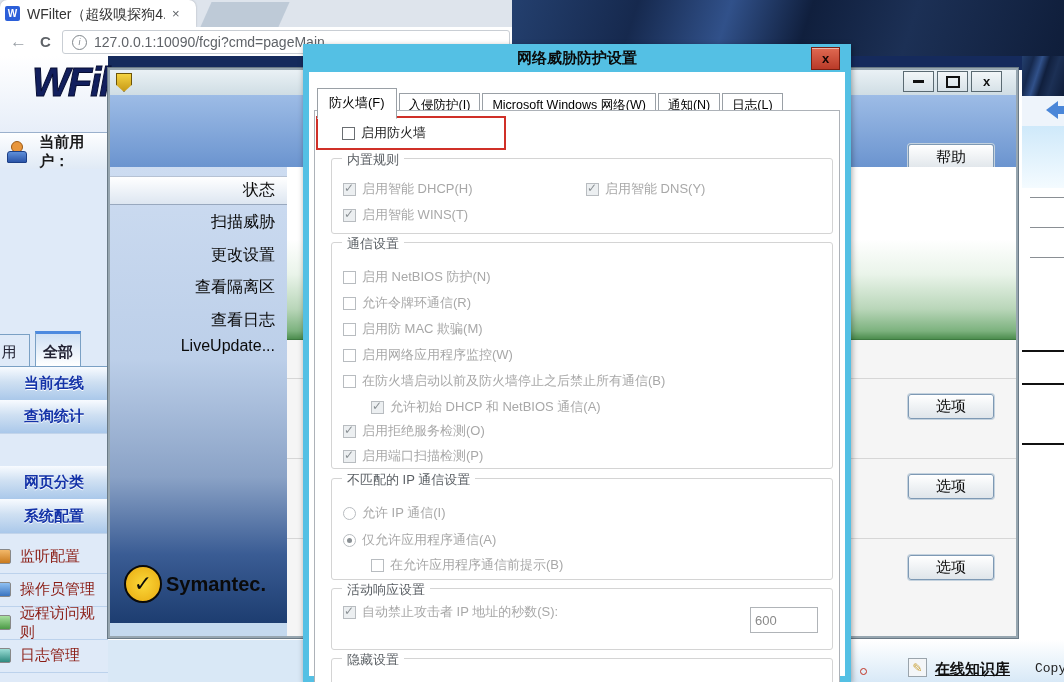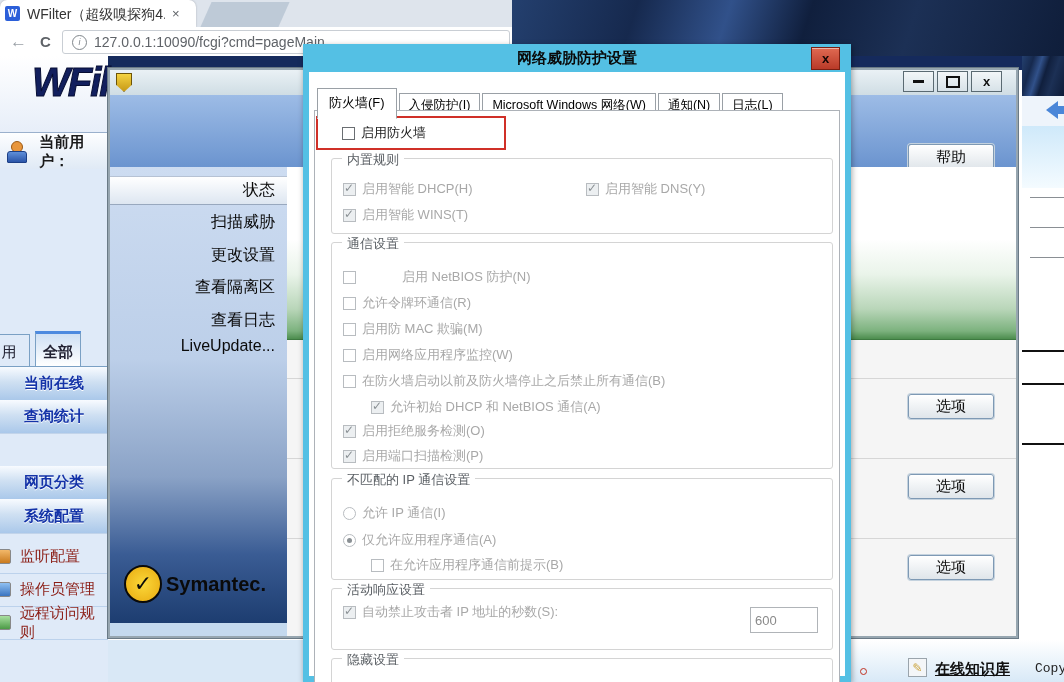--- a/index.html
+++ b/index.html
@@ -177,20 +177,24 @@
     <span>监听配置</span>
     </div>
   <div class="abs nav2" style="left:0;top:573px;width:108px;height:33px;">
     <span class="mini-ic" style="background:linear-gradient(#8fc0f2,#3a74c0);"></span>
     <span>操作员管理</span>
     </div>
   <div class="abs nav2" style="left:0;top:606px;width:108px;height:33px;">
     <span class="mini-ic" style="background:linear-gradient(#a8e0a0,#4c9a46);"></span>
     <span>远程访问规则</span>
     </div>
+  <div class="abs nav2" style="left:0;top:639px;width:108px;height:33px;">
+    <span class="mini-ic" style="background:linear-gradient(#9adcd4,#2e8a80);"></span>
+    <span>日志管理</span>
+    </div>
 
   <div class="abs" style="left:1022px;top:96px;width:42px;height:30px;background:#eef4fb;">
     <div class="abs" style="left:24px;top:5px;display:flex;">
       <div class="arrow-ic"></div>
         <div class="arrow-bar"></div>
     </div>
   </div>
   <div class="abs" style="left:1022px;top:126px;width:42px;height:62px;background:linear-gradient(180deg,#cfe9fa,#f4fbff);"></div>
   <div class="abs" style="left:1022px;top:188px;width:42px;height:452px;background:#fff;">
     <div class="abs hline light" style="left:8px;right:0;top:9px;"></div>
@@ -304,21 +308,21 @@
             <span class="clabel dis">启用智能 DNS(Y)</span>
           </div>
           <div class="crow" style="left:11px;top:48px;">
             <span class="cb dis on"></span>
             <span class="clabel dis">启用智能 WINS(T)</span>
           </div>
         </div>
 
         <div class="grp" style="left:16px;top:131px;width:500px;height:225px;">
           <span class="grp-label">通信设置</span>
-          <div class="crow" style="left:11px;top:26px;gap:40px;">
+          <div class="crow" style="left:11px;top:26px;">
             <span class="cb dis"></span>
             <span class="clabel dis">启用 NetBIOS 防护(N)</span>
           </div>
           <div class="crow" style="left:11px;top:52px;">
             <span class="cb dis"></span>
             <span class="clabel dis">允许令牌环通信(R)</span>
           </div>
           <div class="crow" style="left:11px;top:78px;">
             <span class="cb dis"></span>
             <span class="clabel dis">启用防 MAC 欺骗(M)</span>

